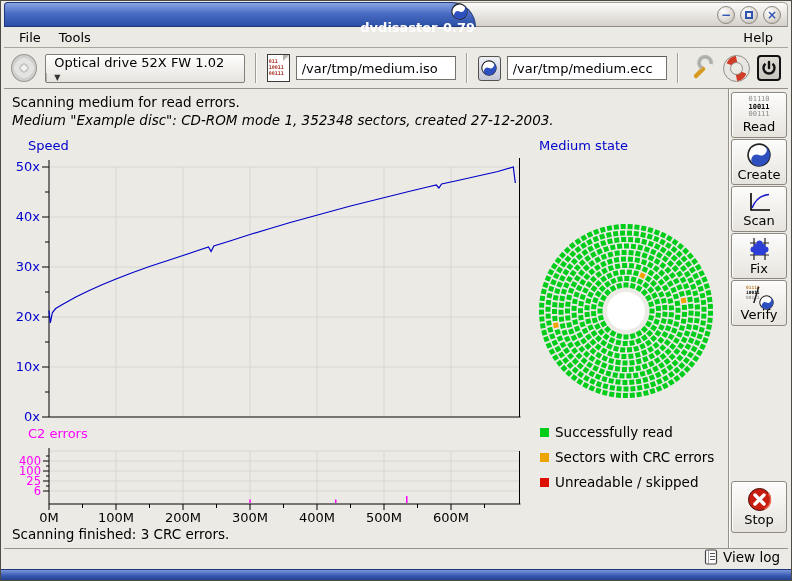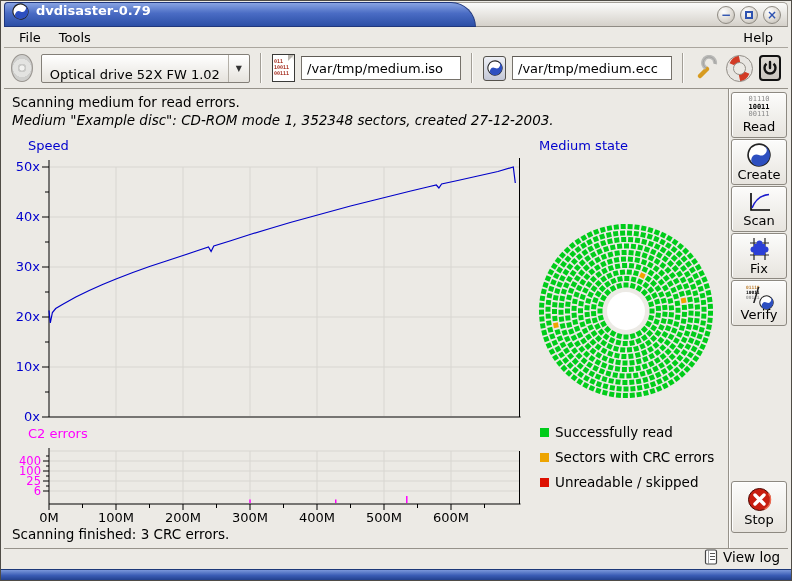--- a/index.html
+++ b/index.html
@@ -18,22 +18,22 @@
     background: linear-gradient(180deg,#fbfbfa,#d5d1ca);
     border: 1px solid #a5a19a;
     border-bottom: 1px solid #8f8b84;
     border-radius: 5px 5px 0 0;
   }
   .title-tab {
     position: absolute; left: -1px; top: -1px; width: 472px; height: 25px;
     background: linear-gradient(180deg,#88a3e2 0%, #4a6cc4 45%, #2c4fa6 100%);
     border: 1px solid #20377c;
     border-radius: 7px 46px 0 0;
-    display: flex; align-items: flex-start;
-    color: #fff; font-weight: bold; font-size: 13px;
+    display: flex; align-items: flex-end;
+    color: #fff; font-weight: bold; font-size: 13px; flex-direction: column;
   }
   .title-tab .logo { margin: 0 7px 0 7px; display:flex; }
   .win-buttons { position: absolute; right: 6px; top: 3px; display: flex; gap: 5px; }
   .win-btn {
     width: 18px; height: 18px; border-radius: 50%;
     background: radial-gradient(circle at 35% 30%, #ffffff, #dbd7d0 60%, #b9b5ad);
     border: 1px solid #8e8a82;
     color: #2d52b0; font-size: 12px; font-weight: bold;
     display: flex; align-items: center; justify-content: center; line-height: 1;
     cursor: default;
@@ -55,24 +55,25 @@
     border-bottom: 1px solid #96928a;
     background: #eceae5;
   }
   .tsep { width: 2px; height: 30px; border-left: 1px solid #a29e96; border-right: 1px solid #fbfaf8; margin: 0 4px; }
   .drive-icon {
     width: 28px; height: 28px; border-radius: 50%;
     background: radial-gradient(circle, #f2f2f0 0 15%, #c9c9c7 16% 26%, #e3e3e1 27% 55%, #cfcfcd 56% 78%, #c2c2c0 79% 100%);
     border: 1px solid #999590; margin-right: 2px;
   }
   .combo {
-    height: 29px; width: 214px; display: flex; align-items: flex-end;
+    height: 29px; width: 214px; display: flex; align-items: flex-start;
     background: linear-gradient(#ffffff,#e6e3dd);
     border: 1px solid #837f78; border-radius: 2px;
     font-size: 13px;
+    flex-direction: column;
   }
   .combo-text { padding: 0 8px; flex: 1; white-space: nowrap; }
   .combo-arrow { border-left: 1px solid #b4b0a8; align-self: stretch; display: flex; align-items: center; padding: 0 7px; font-size: 8px; color: #333; }
   .doc-icon {
     width: 23px; height: 28px; background: #fff; border: 1px solid #3a3a38;
     position: relative; font-family: "DejaVu Sans Mono", monospace;
     font-size: 5px; line-height: 6px; color: #a83224; font-weight: bold;
     padding: 3px 0 0 1px; overflow: hidden; flex: none;
   }
   .doc-icon .fold { position: absolute; top: -1px; right: -1px; width: 0; height: 0;

